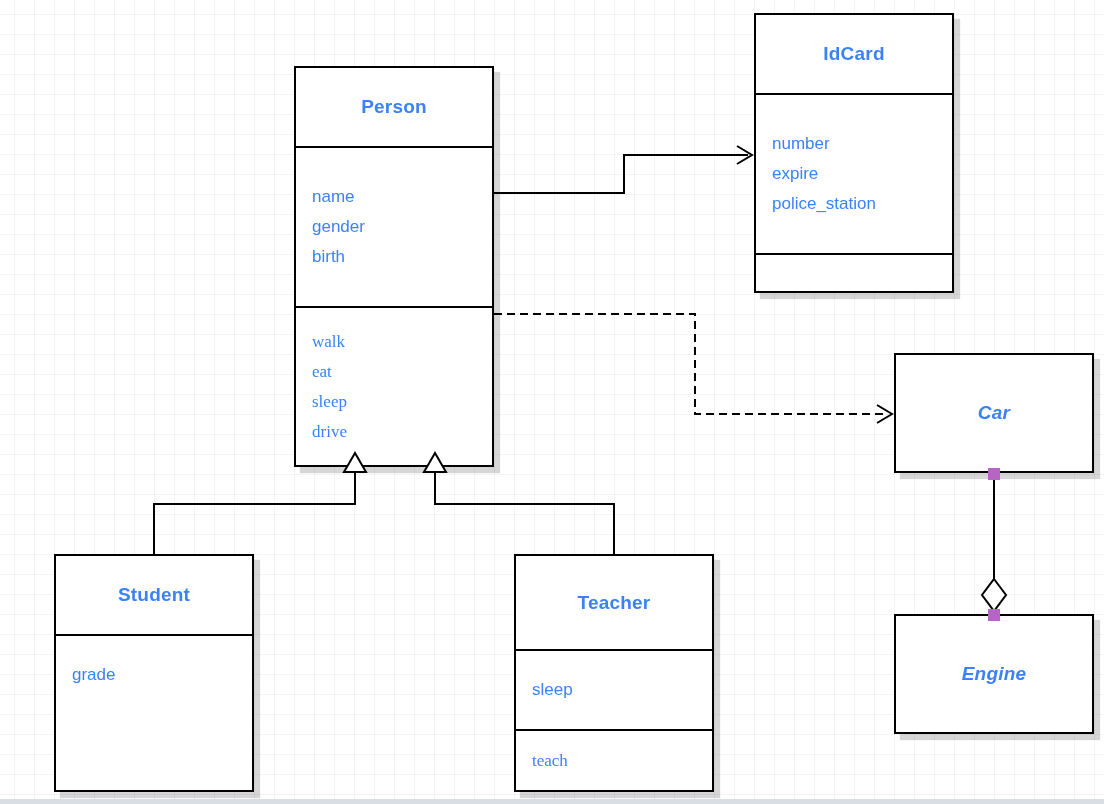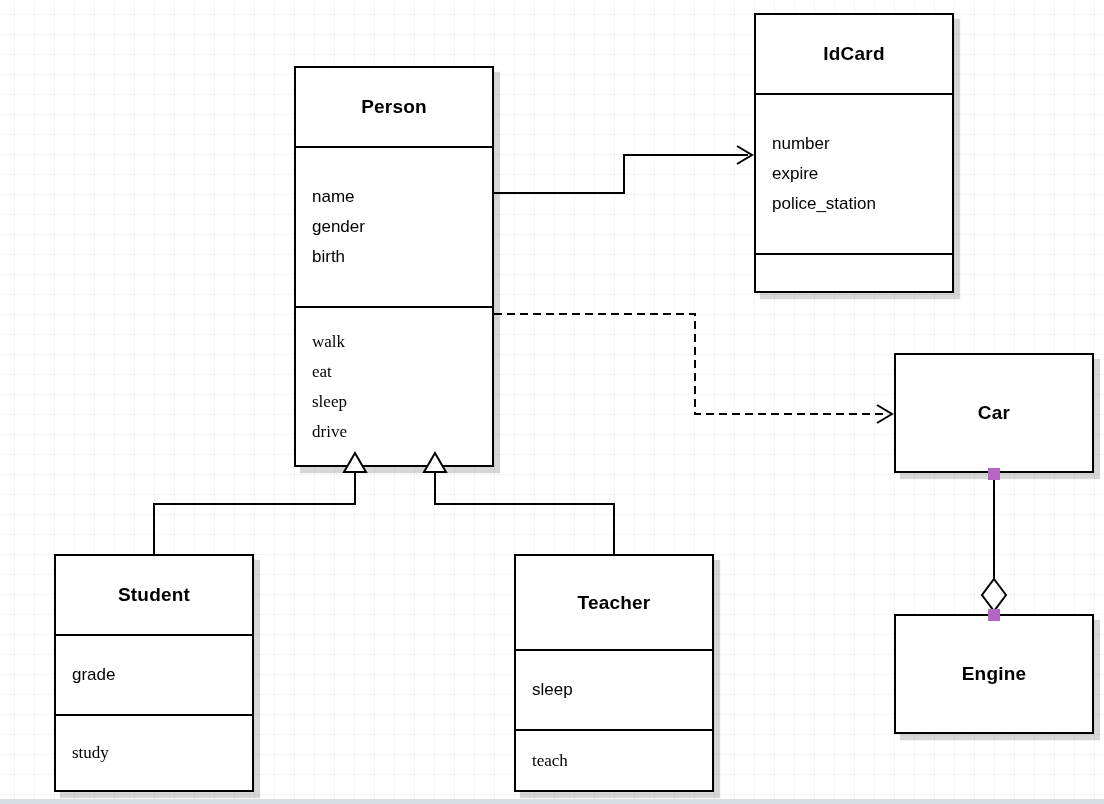--- a/index.html
+++ b/index.html
@@ -28,36 +28,36 @@
   .edge.dashed{stroke-dasharray:8 5;}
   .hollow{fill:#ffffff;stroke:var(--line-color);stroke-width:2;}
   .handle{fill:var(--handle-color);stroke:none;}
   .uml-class{
     position:absolute;z-index:2;
     background:var(--box-fill);
     border:2px solid var(--line-color);
     box-sizing:border-box;
     box-shadow:6px 6px 1px rgba(0,0,0,0.16);
     display:flex;flex-direction:column;
-    color:#000000;
+    color:#3b82f6;
   }
   .uml-title{
     flex:0 0 auto;
     display:flex;align-items:center;justify-content:center;
     font-weight:bold;font-size:19px;letter-spacing:0.2px;
   }
   .uml-section{
     flex:0 0 auto;
     border-top:2px solid var(--line-color);
     display:flex;flex-direction:column;justify-content:center;
     padding-left:16px;box-sizing:border-box;
   }
   .uml-section.grow{flex:1 1 auto;font-family:Liberation Serif, serif;}
   .member{font-size:17px;line-height:30px;white-space:nowrap;}
-  .title-only{justify-content:flex-end;}
+  .title-only{justify-content:flex-end;font-style:italic;}
   #bottom-bar{
     position:absolute;left:0;bottom:0;width:1104px;height:5px;
     background:var(--bottom-bar-color);z-index:4;
   }
 </style>
 </head>
 <body>
 
 <div id="canvas">
 
@@ -122,23 +122,20 @@
 
   <div class="uml-class title-only" style="left:894px;top:614px;width:200px;height:120px">
     <div class="uml-title" style="height:100%">Engine</div>
   </div>
 
   <div class="uml-class" style="left:54px;top:554px;width:200px;height:238px">
     <div class="uml-title" style="height:78px">Student</div>
     <div class="uml-section" style="height:80px">
       <div class="member">grade</div>
     </div>
-    <div class="uml-section grow">
-      <div class="member">study</div>
-    </div>
   </div>
 
   <div class="uml-class" style="left:514px;top:554px;width:200px;height:238px">
     <div class="uml-title" style="height:93px">Teacher</div>
     <div class="uml-section" style="height:80px">
       <div class="member">sleep</div>
     </div>
     <div class="uml-section grow">
       <div class="member">teach</div>
     </div>

